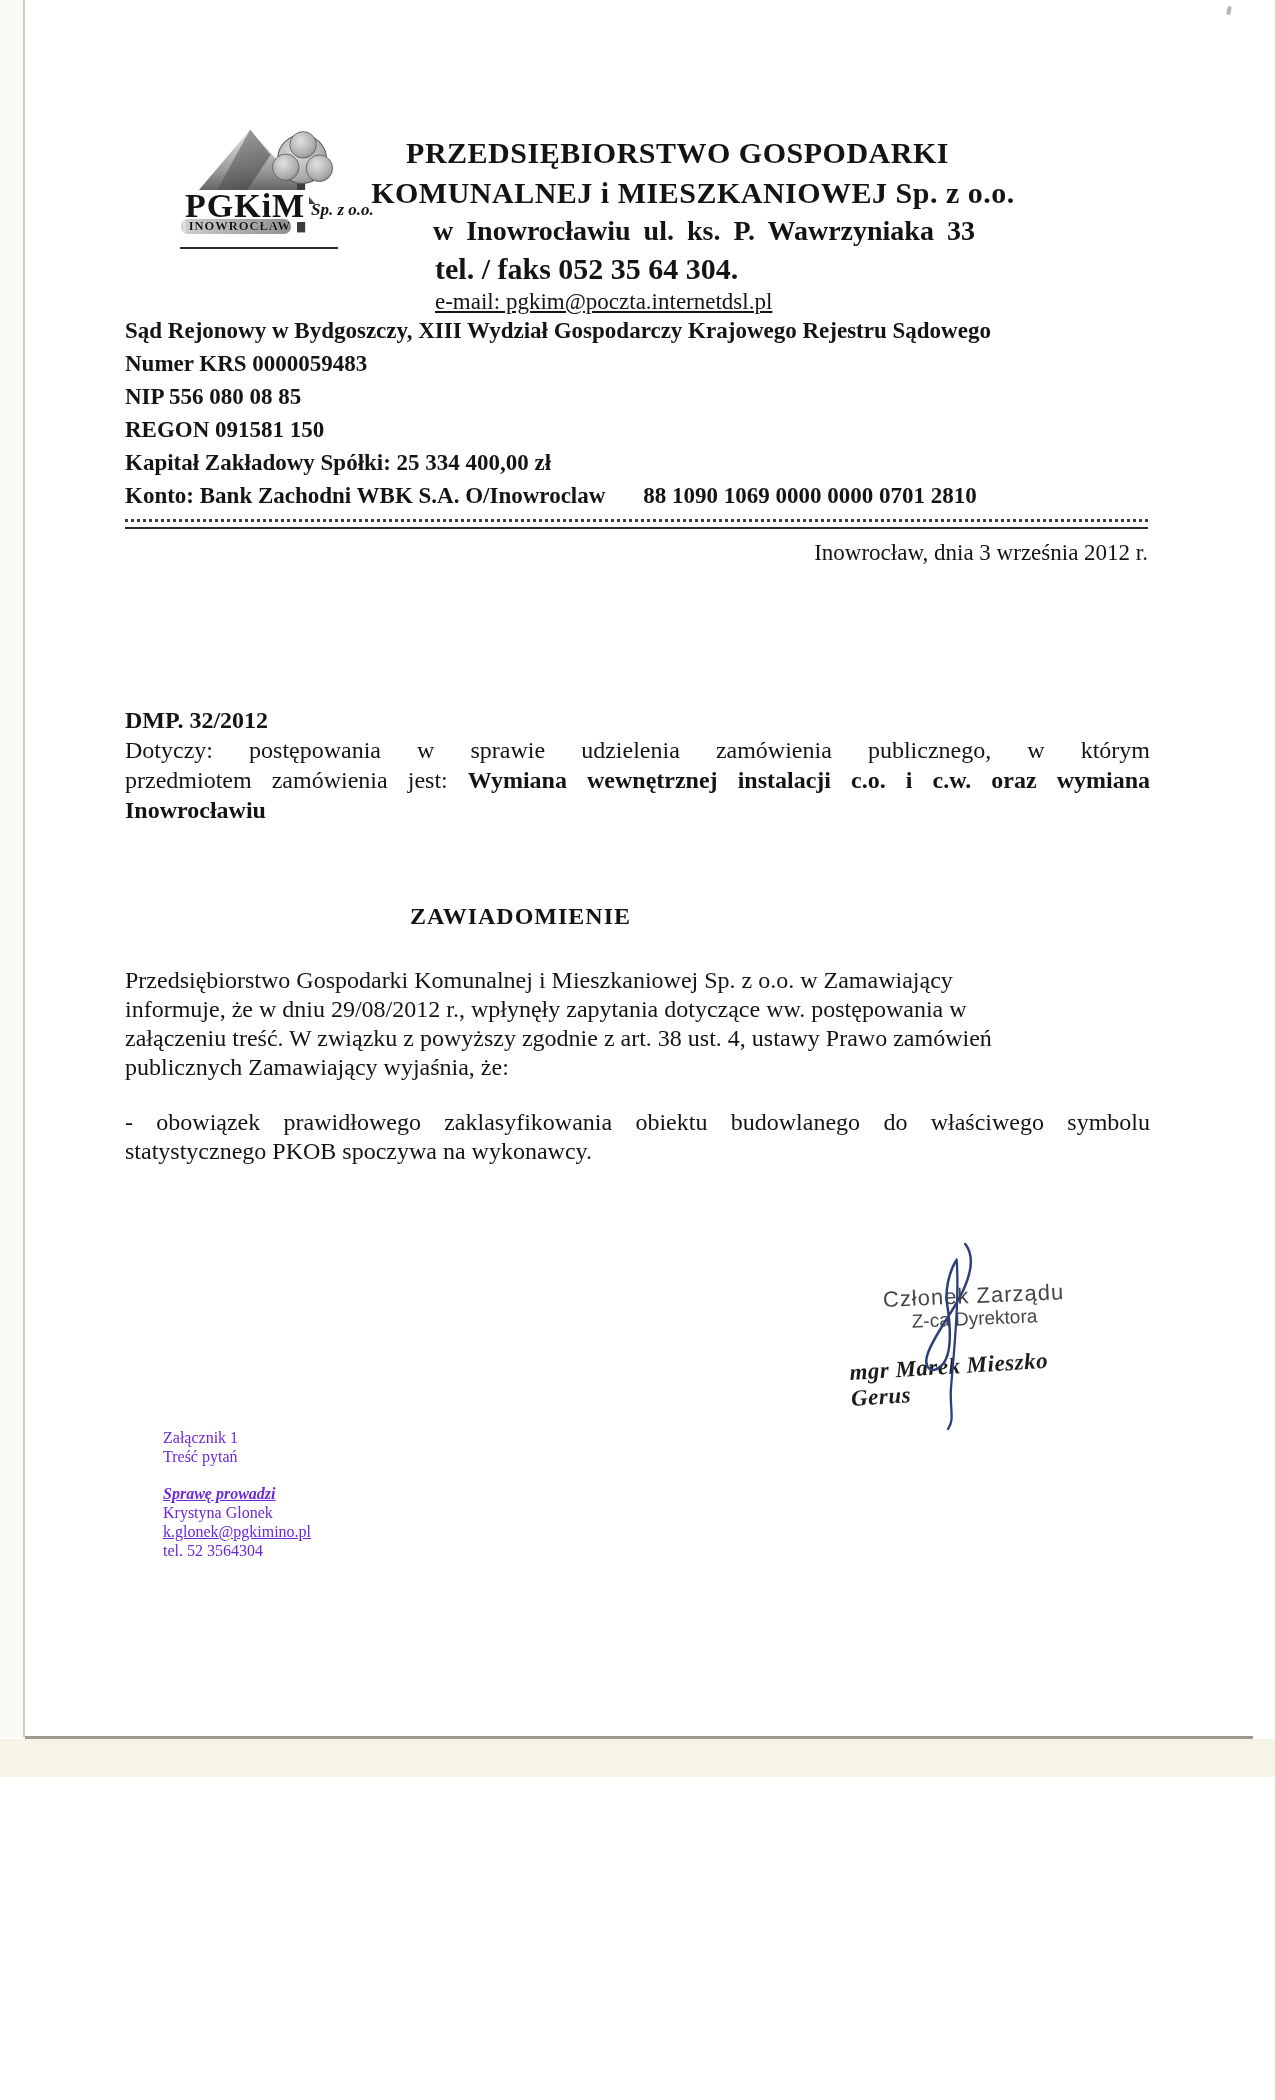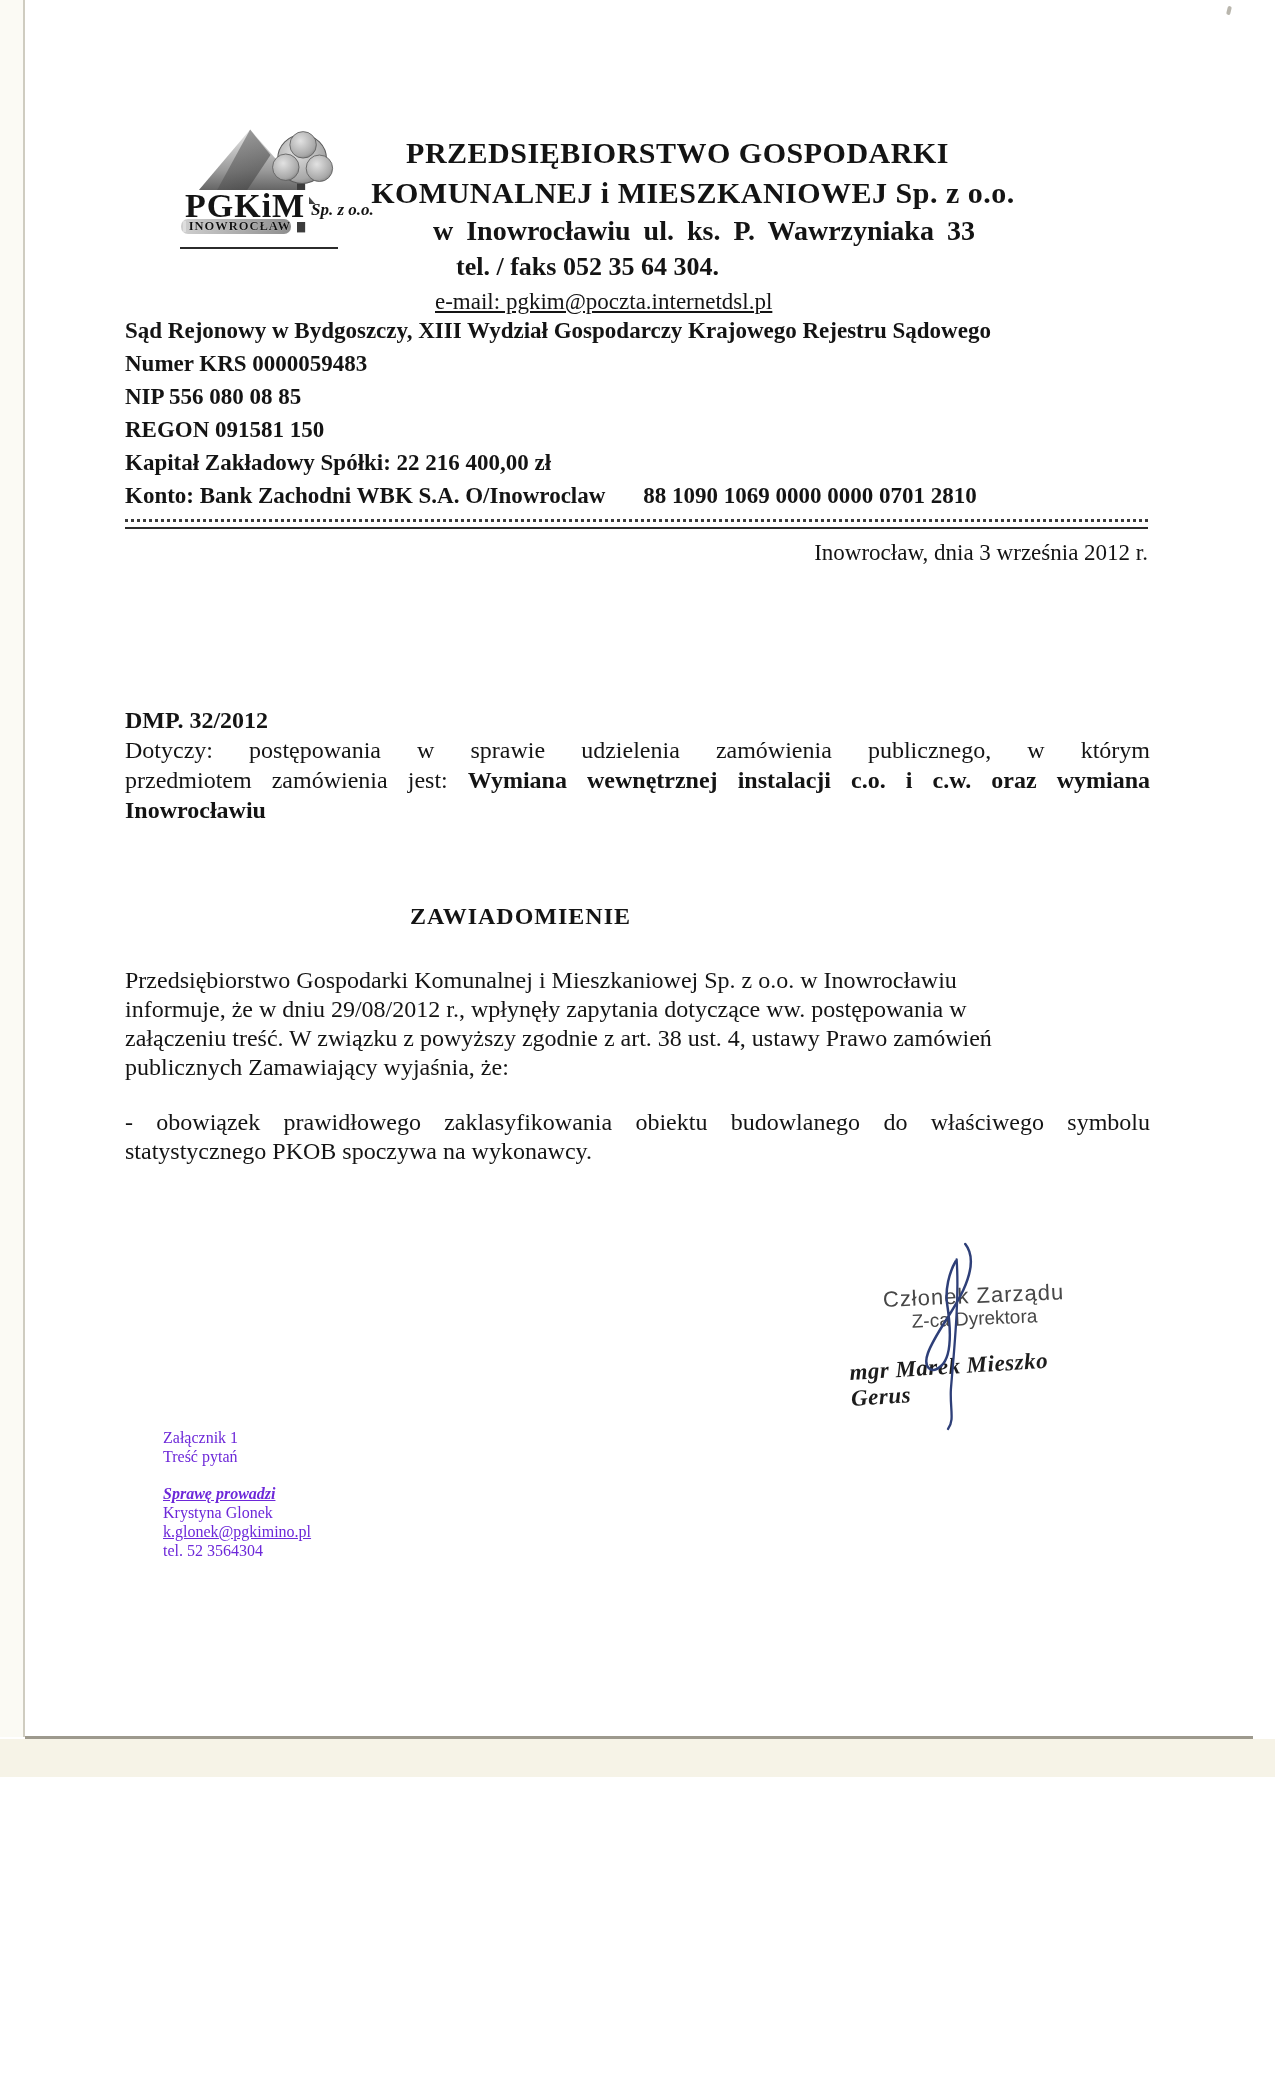--- a/index.html
+++ b/index.html
@@ -24,21 +24,21 @@
     background:linear-gradient(90deg,#cfcfcf,#8e8e8e);display:flex;align-items:center;border-radius:7px;}
   .logo-city-chip{width:16px;height:11px;background:#dedede;margin:0 3px 0 2px;}
   .logo-city{font-size:12.5px;font-weight:bold;letter-spacing:1px;color:#101010;
     text-shadow:0 0 1px #ffffff;}
   .logo-rule{left:180px;top:247px;width:158px;height:2px;background:#2b2b2b;}
   
   .hdr{font-weight:bold;}
   .hdr1{left:355px;top:136px;width:645px;text-align:center;font-size:30px;letter-spacing:.5px;}
   .hdr2{left:348px;top:176px;width:690px;text-align:center;font-size:30px;letter-spacing:.5px;}
   .hdr3{left:433px;top:215px;font-size:28px;word-spacing:6px;}
-  .hdr4{left:456px;top:252px;font-size:26px;}
+  .hdr4{left:435px;top:252px;font-size:30px;}
   .hdr-email{left:435px;top:289px;font-size:23px;text-decoration:underline;}
   .reg{left:125px;top:314px;width:1040px;font-weight:bold;font-size:23px;line-height:33px;}
   .acct-num{display:inline-block;margin-left:38px;}
   .dots{left:125px;top:519px;width:1023px;height:0;border-top:3px dotted #3c3c3c;}
   .rule2{left:125px;top:527px;width:1023px;height:2px;background:#2a2a2a;}
   .dateline{left:625px;top:540px;width:523px;text-align:right;font-size:23px;}
   
   .refblock{left:125px;top:705px;width:1025px;font-size:24px;line-height:30px;}
   .bold{font-weight:bold;}
   .just{text-align:justify;text-align-last:justify;}
@@ -107,21 +107,21 @@
 <div class="abs hdr hdr2">KOMUNALNEJ i MIESZKANIOWEJ Sp. z o.o.</div>
 <div class="abs hdr hdr3">w Inowrocławiu ul. ks. P. Wawrzyniaka 33</div>
 <div class="abs hdr hdr4">tel. / faks 052 35 64 304.</div>
 <div class="abs hdr-email">e-mail: pgkim@poczta.internetdsl.pl</div>
 
 <div class="abs reg">
   <div>Sąd Rejonowy w Bydgoszczy, XIII Wydział Gospodarczy Krajowego Rejestru Sądowego</div>
   <div>Numer KRS 0000059483</div>
   <div>NIP 556 080 08 85</div>
   <div>REGON 091581 150</div>
-  <div>Kapitał Zakładowy Spółki: 22 216 400,00 zł</div>
+  <div>Kapitał Zakładowy Spółki: 25 334 400,00 zł</div>
   <div>
     <span>Konto: Bank Zachodni WBK S.A. O/Inowroclaw</span><span class="acct-num">88 1090 1069 0000 0000 0701 2810</span>
   </div>
 </div>
 
 <div class="abs dots"></div>
 <div class="abs rule2"></div>
 <div class="abs dateline">Inowrocław, dnia 3 września 2012 r.</div>
 
 <div class="abs refblock">
@@ -129,21 +129,21 @@
   <div class="just">Dotyczy: postępowania w sprawie udzielenia zamówienia publicznego, w którym</div>
   <div class="just">
     <span>przedmiotem zamówienia jest: </span><span class="bold">Wymiana wewnętrznej instalacji c.o. i c.w. oraz wymiana</span>
   </div>
   <div class="bold">Inowrocławiu</div>
 </div>
 
 <div class="abs notice-title">ZAWIADOMIENIE</div>
 
 <div class="abs para1">
-  <div>Przedsiębiorstwo Gospodarki Komunalnej i Mieszkaniowej Sp. z o.o. w Inowrocławiu</div>
+  <div>Przedsiębiorstwo Gospodarki Komunalnej i Mieszkaniowej Sp. z o.o. w Zamawiający</div>
   <div>informuje, że w dniu 29/08/2012 r., wpłynęły zapytania dotyczące ww. postępowania w</div>
   <div>załączeniu treść. W związku z powyższy zgodnie z art. 38 ust. 4, ustawy Prawo zamówień</div>
   <div>publicznych Zamawiający wyjaśnia, że:</div>
 </div>
 
 <div class="abs bullet">
   <div class="just">- obowiązek prawidłowego zaklasyfikowania obiektu budowlanego do właściwego symbolu</div>
   <div>statystycznego PKOB spoczywa na wykonawcy.</div>
 </div>
 

